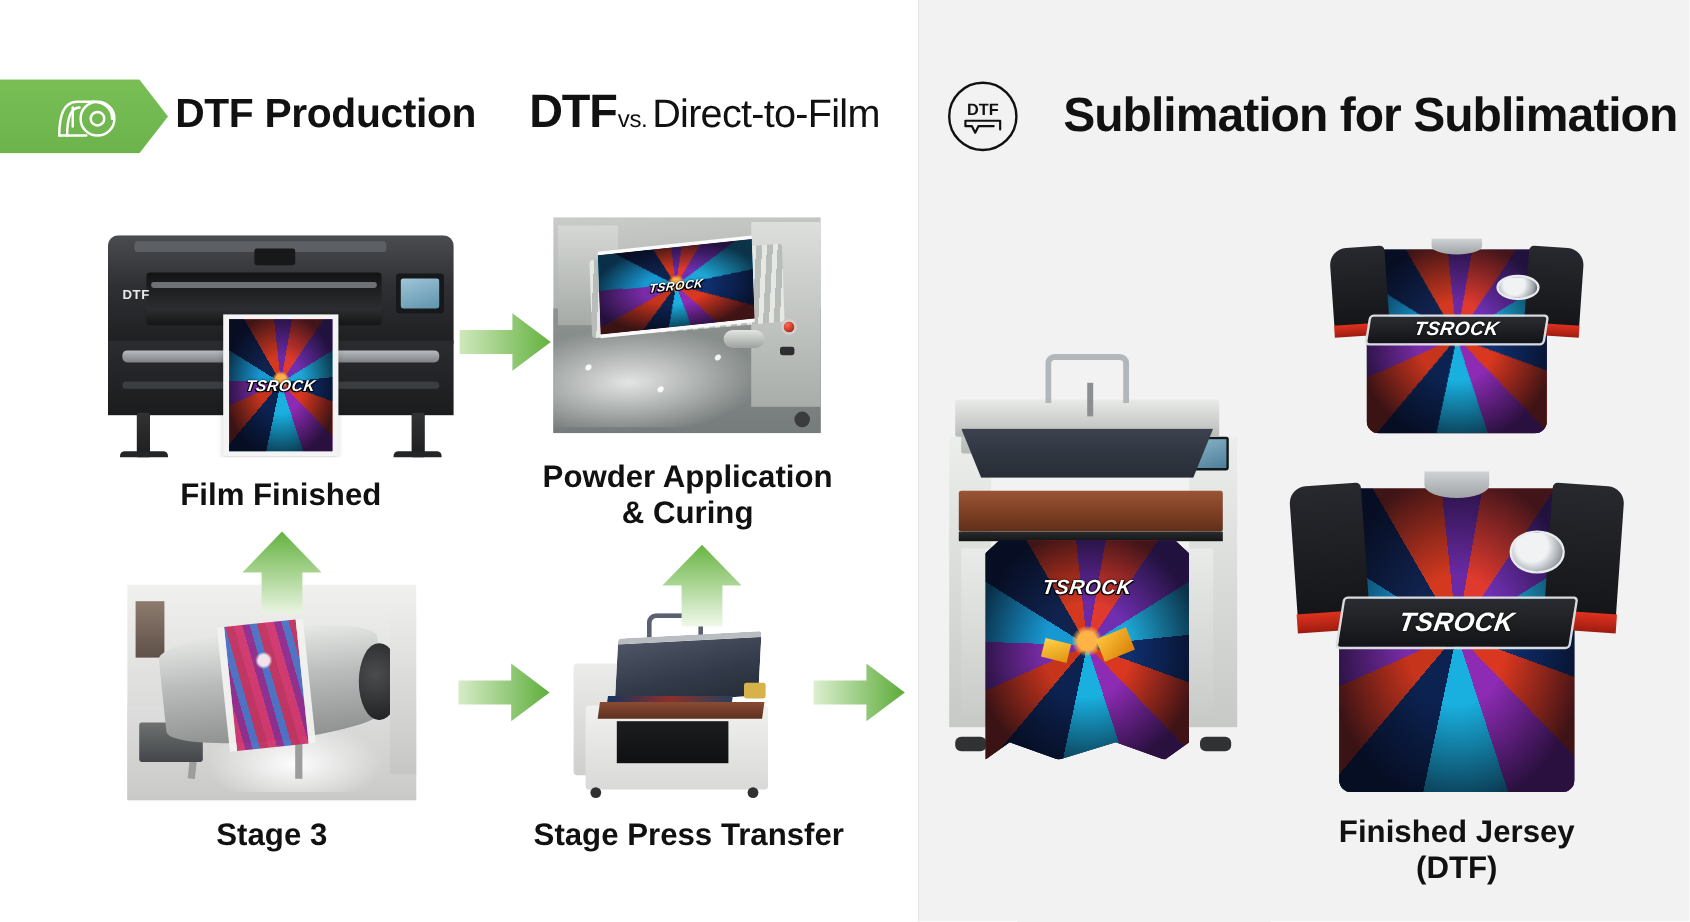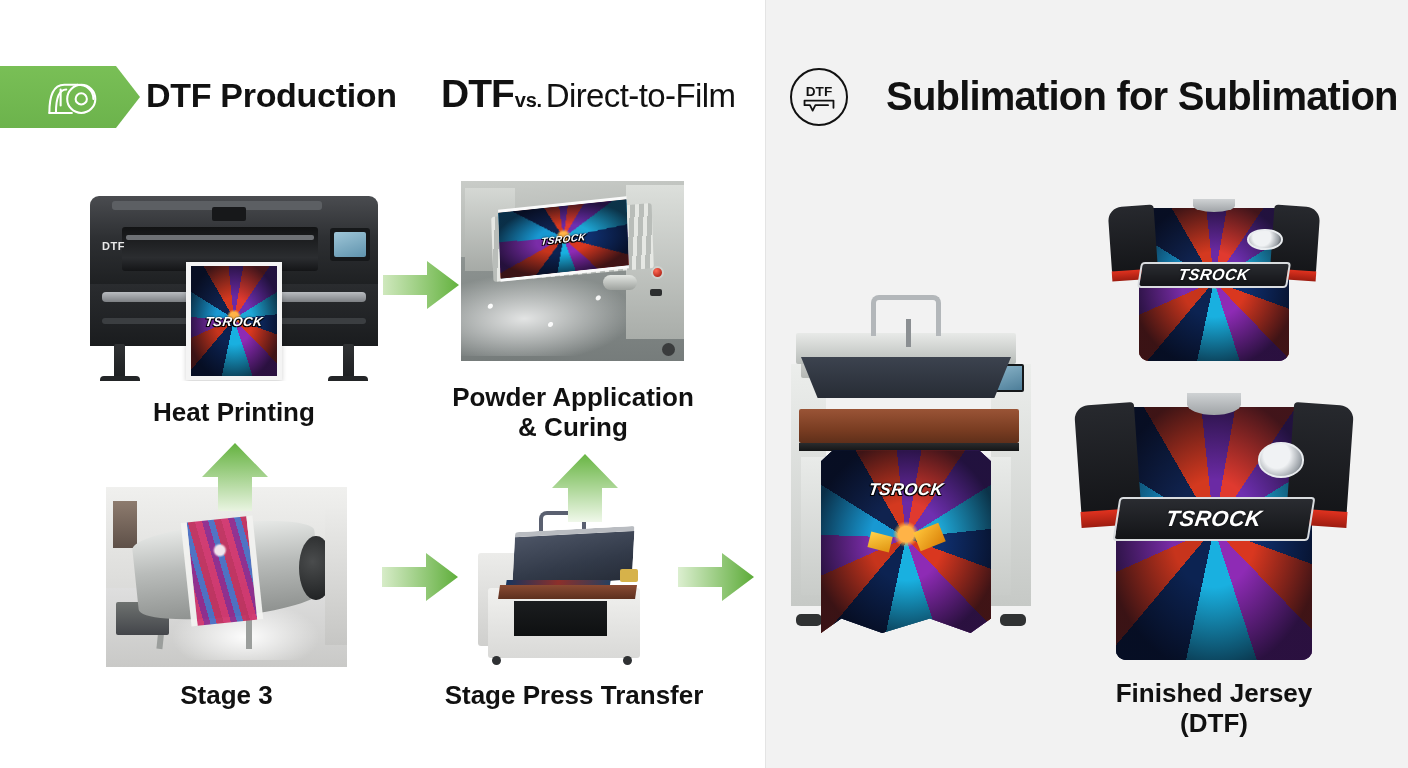--- a/index.html
+++ b/index.html
@@ -35,21 +35,21 @@
     font-weight: bold; color: #111111; white-space: nowrap;
     letter-spacing: -0.3px;
   }
   #title-left  { left: 146px; top: 76px; font-size: 34px; }
 
   #title-mid {
     left: 441px; top: 72px; font-size: 34px;
     display: flex; align-items: baseline;
   }
   #title-mid .big { font-size: 39px; font-weight: bold; letter-spacing: -1px; }
-  #title-mid .vs  { font-size: 20px; font-weight: bold; margin: 0 4px 0 1px; }
+  #title-mid .vs  { font-size: 20px; font-weight: normal; margin: 0 4px 0 1px; }
   #title-mid .rest{ font-size: 33px; font-weight: normal; letter-spacing: -0.6px; }
 
   .hdr-badge-circle {
     position: absolute; left: 790px; top: 68px; width: 58px; height: 58px;
     border: 2.5px solid #111; border-radius: 50%;
     display: flex; align-items: center; justify-content: center;
   }
   .dtf-mark { width: 42px; height: 38px; }
   #title-right { left: 886px; top: 74px; font-size: 40px; letter-spacing: -0.8px; }
 
@@ -436,21 +436,21 @@
     <div class="pr-leg" style="left:30px"></div>
     <div class="pr-leg" style="right:30px"></div>
     <div class="pr-foot" style="left:16px"></div>
     <div class="pr-foot" style="right:16px"></div>
     <div class="pr-print">
       <div class="art">
         <div class="art-text" style="font-size:13px">TSROCK</div>
       </div>
     </div>
   </div>
-  <div class="caption" style="left:84px; top:398px; width:300px;">Heat Printing</div>
+  <div class="caption" style="left:84px; top:398px; width:300px;">Film Finished</div>
 
   <div class="photo powder-wrap">
     <div class="pw-bg"></div>
     <div class="pw-floor"></div>
     <div class="pw-powder"></div>
     <div class="pw-frame-l"></div>
     <div class="pw-frame-r"></div>
     <div class="pw-belt"></div>
     <div class="pw-film">
       <div class="art">

